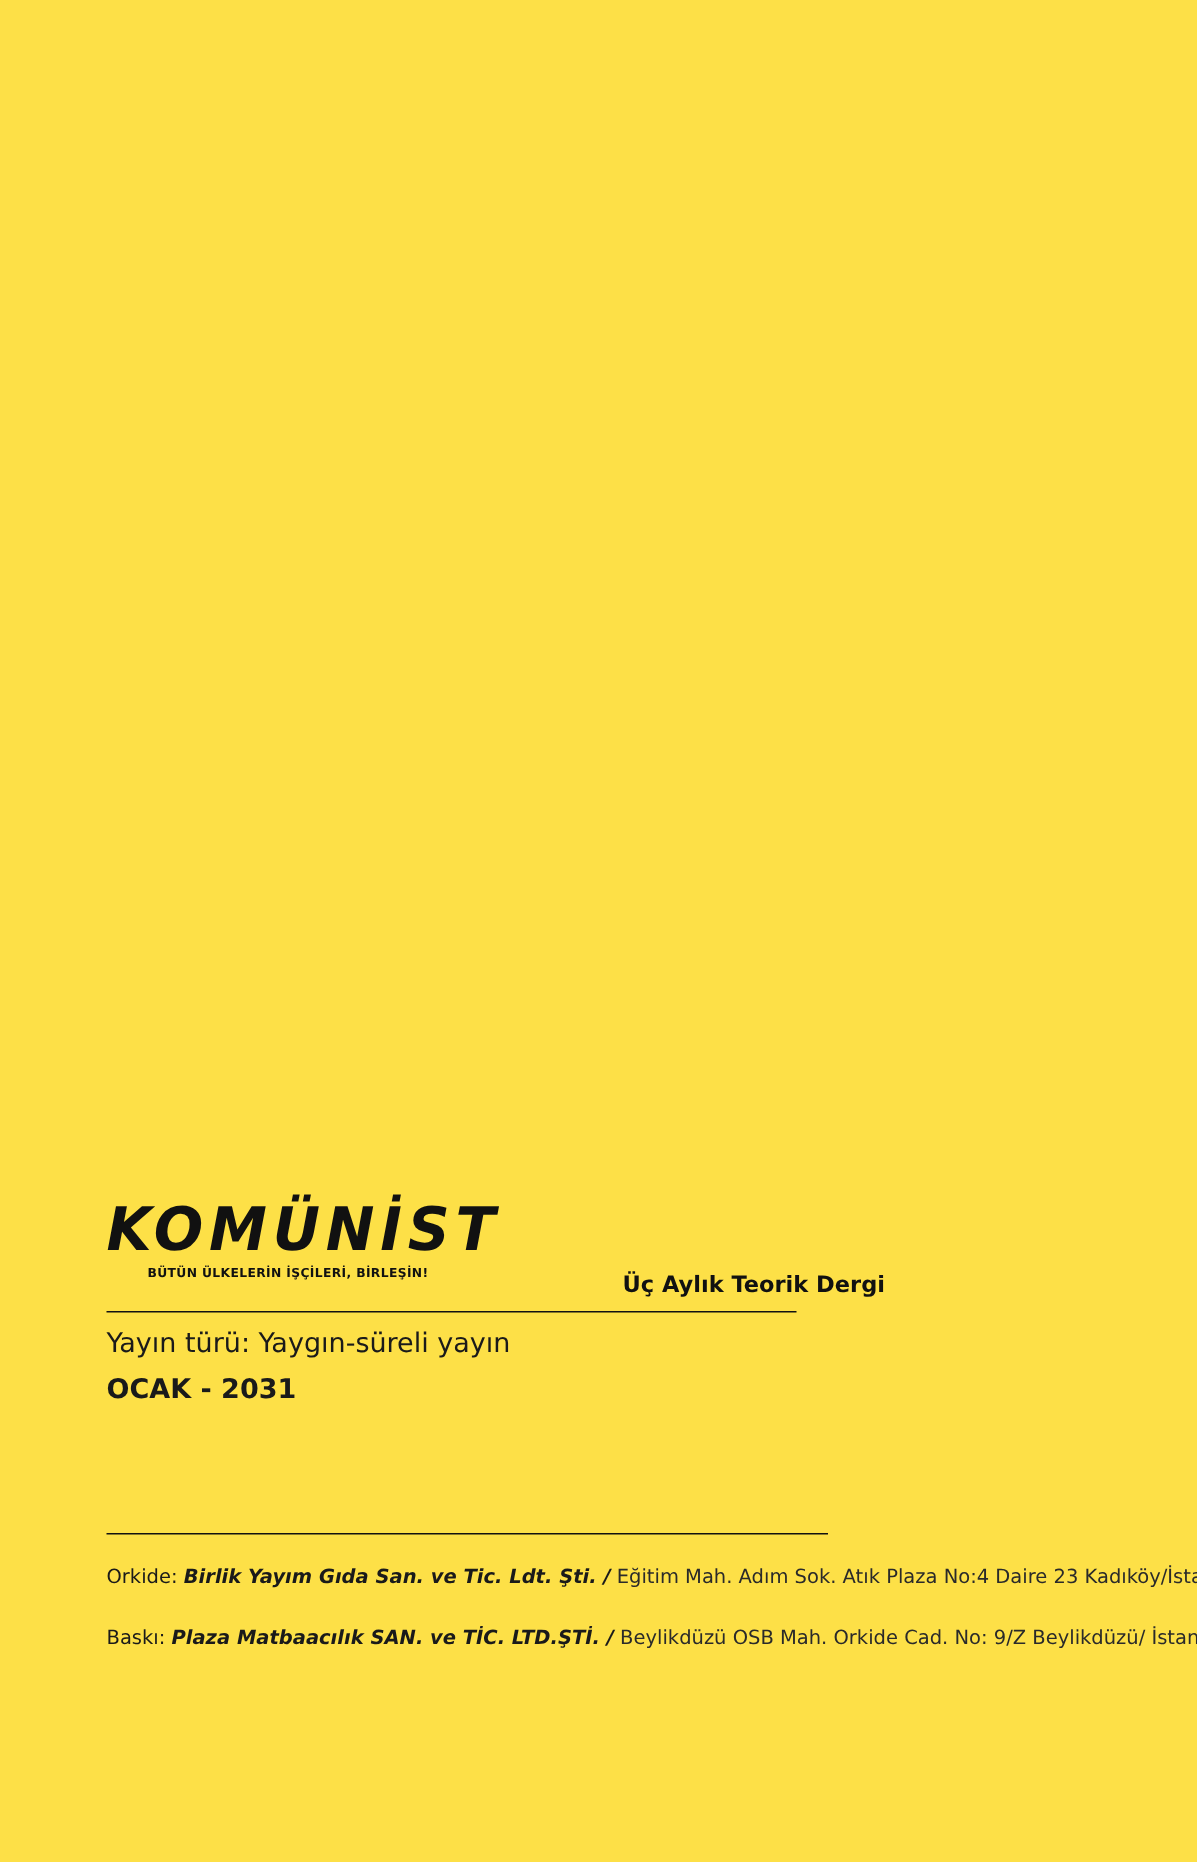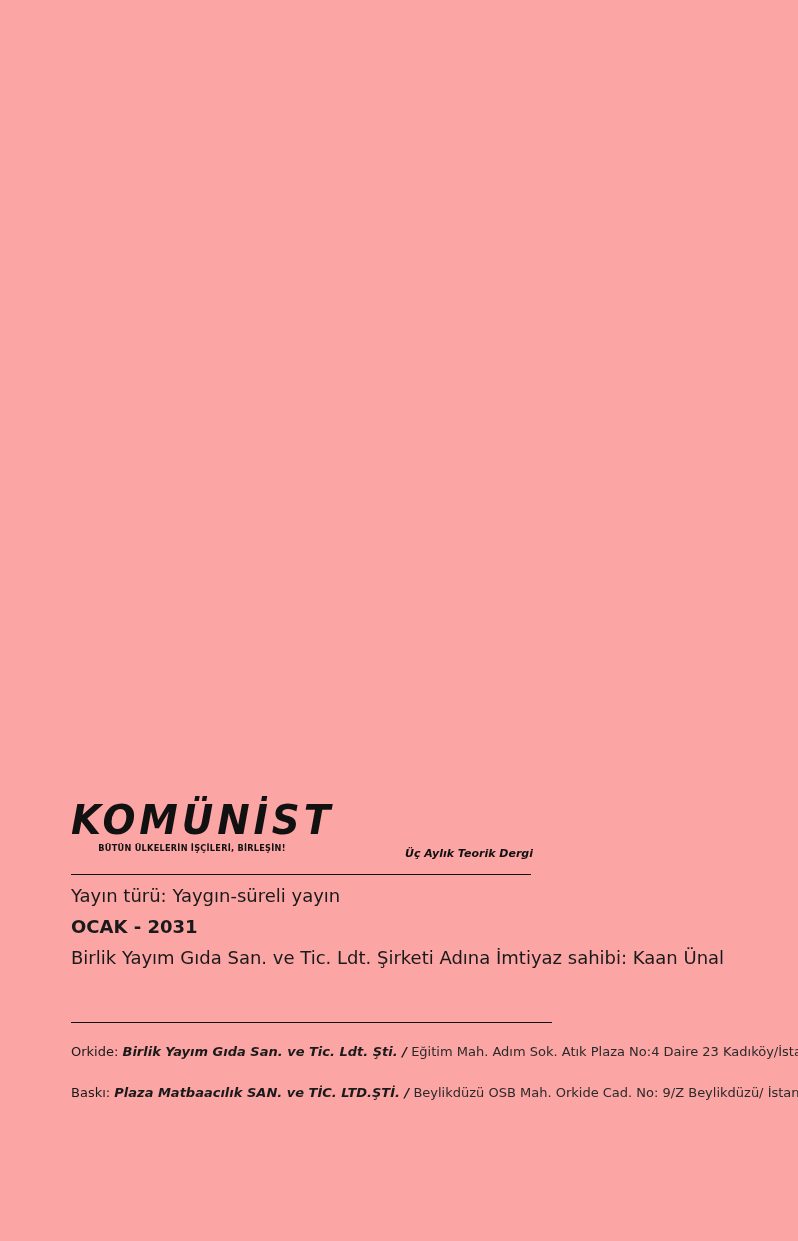--- a/index.html
+++ b/index.html
@@ -12,21 +12,21 @@
     height: 1241px;
     position: relative;
     font-family: "Liberation Sans", sans-serif;
     color: #1a1a1a;
     overflow: hidden;
   }
 
   .page {
     position: absolute;
     inset: 0;
-    background: #fca5a5;
+    background: #fde047;
   }
 
   
   .colophon {
     position: absolute;
     left: 71px;
     top: 800px;
     width: 665px;
   }
 
@@ -63,28 +63,27 @@
     letter-spacing: 0.25px;
     color: #111111;
     text-align: center;
     width: 242px;
     margin-top: 3px;
     white-space: nowrap;
   }
 
   .masthead-right {
     position: absolute;
-    left: 334px;
+    left: 344px;
     top: 47px;
     font-family: "DejaVu Sans", sans-serif;
     font-weight: 700;
-    font-size: 11px;
+    font-size: 15px;
     color: #111111;
     white-space: nowrap;
-    font-style: italic;
   }
 
   .rule-masthead {
     position: absolute;
     left: 0;
     top: 74px;
     width: 460px;
     border-top: 1.6px solid #111111;
   }
 
@@ -155,23 +154,20 @@
       <div class="rule-masthead"></div>
     </div>
 
     <div class="imprint">
       <div class="line">
         <span class="n">Yayın türü: </span><span class="n">Yaygın-süreli yayın</span>
       </div>
       <div class="line">
         <span class="b">OCAK - 2031</span>
       </div>
-      <div class="line">
-        <span class="n">Birlik Yayım Gıda San. ve Tic. Ldt. Şirketi Adına İmtiyaz sahibi: Kaan Ünal</span>
-      </div>
     </div>
 
     <div class="rule-mid"></div>
 
     <div class="addresses">
       <div class="addr-line">
         <span class="addr-label">Orkide: </span><span class="addr-strong">Birlik Yayım Gıda San. ve Tic. Ldt. Şti. /</span><span class="addr-rest"> Eğitim Mah. Adım Sok. Atık Plaza No:4 Daire 23 Kadıköy/İstanbul</span>
       </div>
       <div class="addr-line">
         <span class="addr-label">Baskı: </span><span class="addr-strong">Plaza Matbaacılık SAN. ve TİC. LTD.ŞTİ. /</span><span class="addr-rest"> Beylikdüzü OSB Mah. Orkide Cad. No: 9/Z Beylikdüzü/ İstanbul</span>

